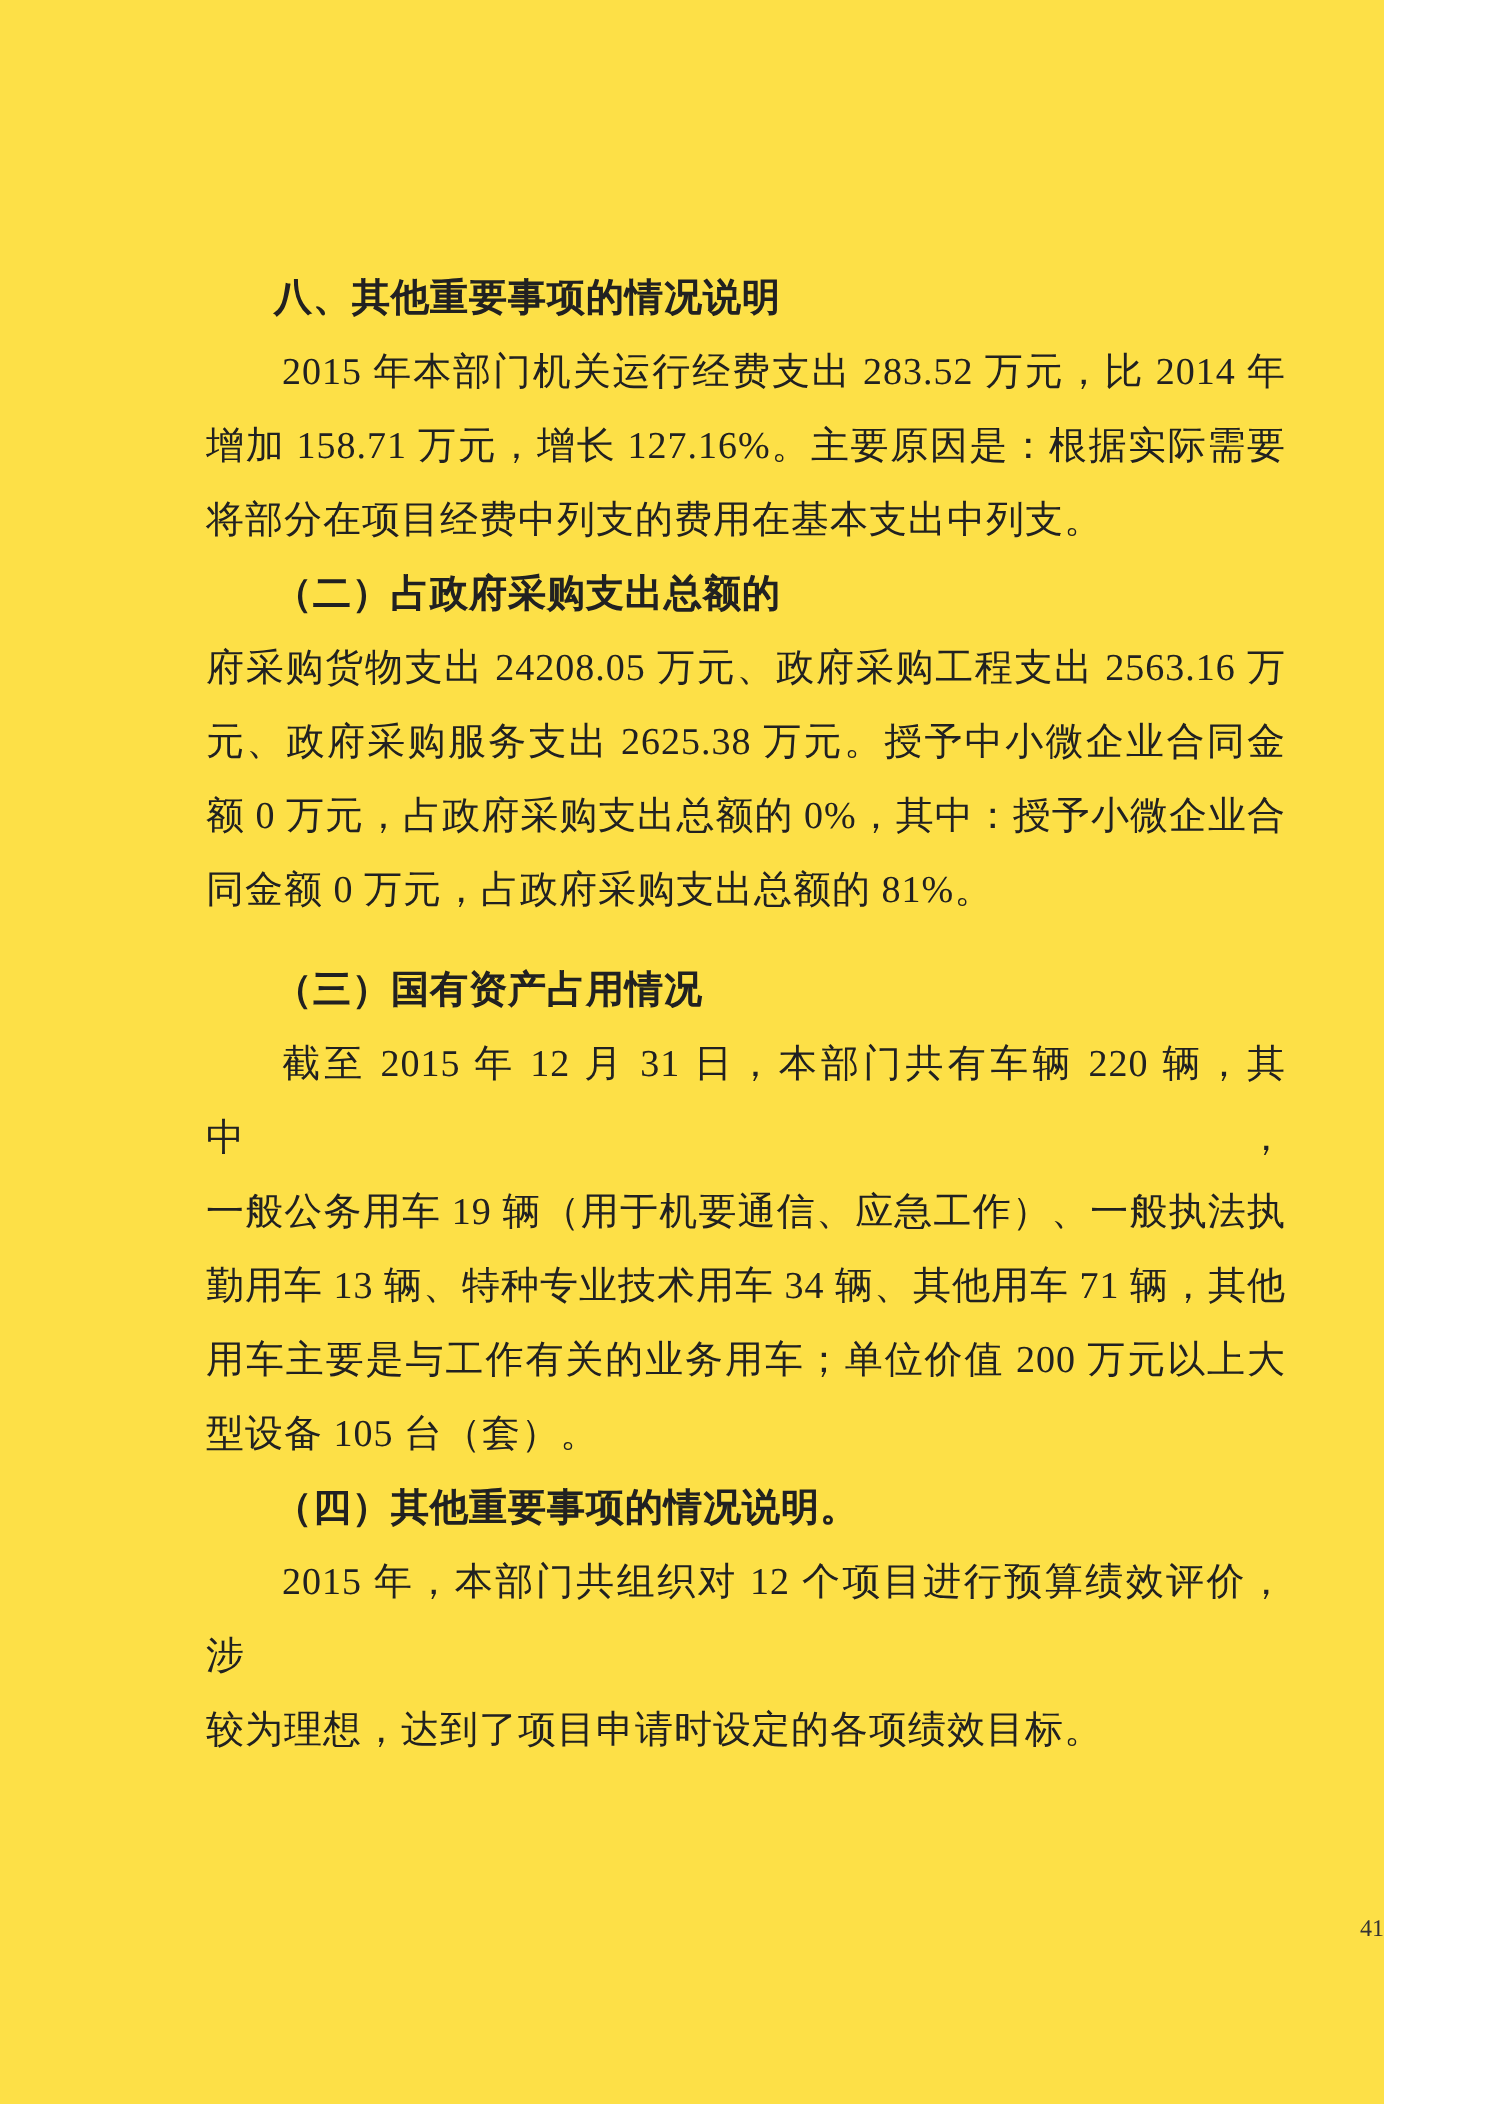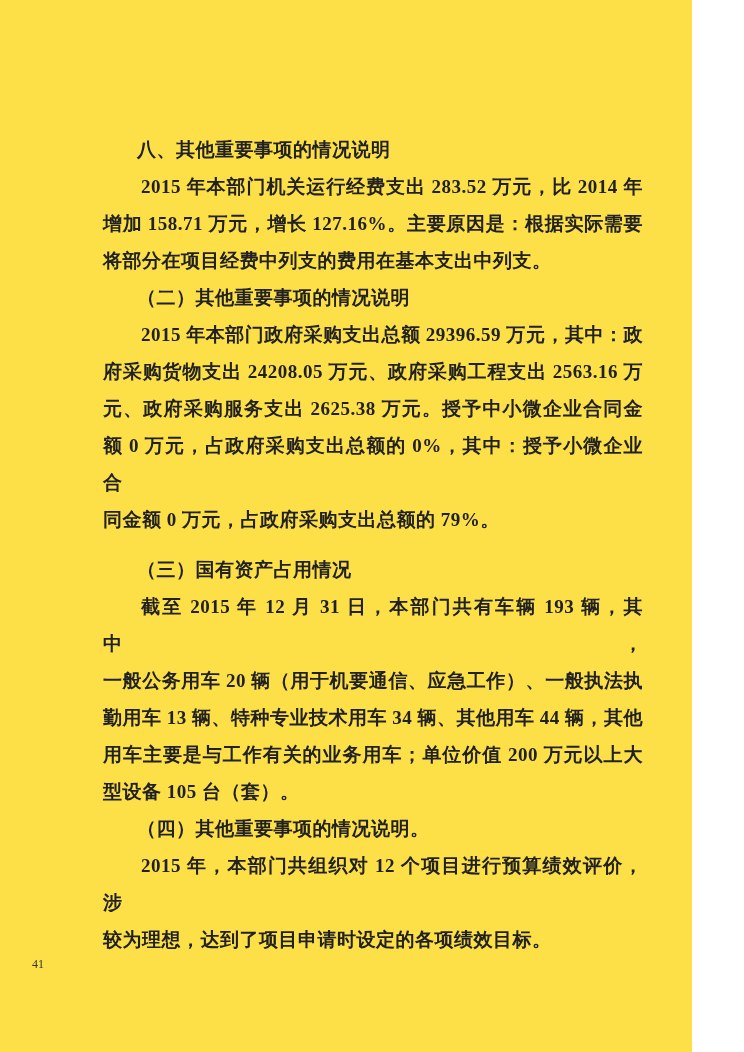--- a/index.html
+++ b/index.html
@@ -15,21 +15,20 @@
   .doc-body {
     position: absolute;
     left: 103px;
     top: 131px;
     width: 540px;
   }
   .line, .heading {
     font-size: 19px;
     line-height: 37px;
     letter-spacing: 0.5px;
-    font-weight: bold;
   }
   .heading {
     font-weight: bold;
     text-indent: 34px;
     text-align: left;
   }
   .gap-before { margin-top: 13px; }
   .para .just {
     text-align: justify;
     text-align-last: justify;
@@ -37,55 +36,53 @@
   .para .last {
     text-align: center;
     text-align-last: left;
   }
   .indent { text-indent: 38px; }
   .page-number {
     position: absolute;
     top: 956px;
     left: 0;
     width: 100%;
-    text-align: left;
+    text-align: right;
     font-size: 12px;
     line-height: 16px;
     color: #333333;
-    padding-left: 32px;
   }
 </style>
 </head>
 <body>
 
 <div class="page">
   <div class="doc-body">
 
     <div class="heading">八、其他重要事项的情况说明</div>
 
     <div class="para">
       <div class="line just indent">2015 年本部门机关运行经费支出 283.52 万元，比 2014 年</div>
       <div class="line just">增加 158.71 万元，增长 127.16%。主要原因是：根据实际需要</div>
       <div class="line last">将部分在项目经费中列支的费用在基本支出中列支。</div>
     </div>
 
-    <div class="heading">（二）其他重要事项的情况说明</div>
+    <div class="heading">（二）占政府采购支出总额的</div>
     <div class="para">
-      <div class="line just indent">2015 年本部门政府采购支出总额 29396.59 万元，其中：政</div>
       <div class="line just">府采购货物支出 24208.05 万元、政府采购工程支出 2563.16 万</div>
       <div class="line just">元、政府采购服务支出 2625.38 万元。授予中小微企业合同金</div>
       <div class="line just">额 0 万元，占政府采购支出总额的 0%，其中：授予小微企业合</div>
-      <div class="line last">同金额 0 万元，占政府采购支出总额的 79%。</div>
+      <div class="line last">同金额 0 万元，占政府采购支出总额的 81%。</div>
     </div>
 
     <div class="heading gap-before">（三）国有资产占用情况</div>
     <div class="para">
-      <div class="line just indent">截至 2015 年 12 月 31 日，本部门共有车辆 193 辆，其中，</div>
-      <div class="line just">一般公务用车 20 辆（用于机要通信、应急工作）、一般执法执</div>
-      <div class="line just">勤用车 13 辆、特种专业技术用车 34 辆、其他用车 44 辆，其他</div>
+      <div class="line just indent">截至 2015 年 12 月 31 日，本部门共有车辆 220 辆，其中，</div>
+      <div class="line just">一般公务用车 19 辆（用于机要通信、应急工作）、一般执法执</div>
+      <div class="line just">勤用车 13 辆、特种专业技术用车 34 辆、其他用车 71 辆，其他</div>
       <div class="line just">用车主要是与工作有关的业务用车；单位价值 200 万元以上大</div>
       <div class="line last">型设备 105 台（套）。</div>
     </div>
 
     <div class="heading">（四）其他重要事项的情况说明。</div>
     <div class="para">
       <div class="line just indent">2015 年，本部门共组织对 12 个项目进行预算绩效评价，涉</div>
       <div class="line last">较为理想，达到了项目申请时设定的各项绩效目标。</div>
     </div>
 

